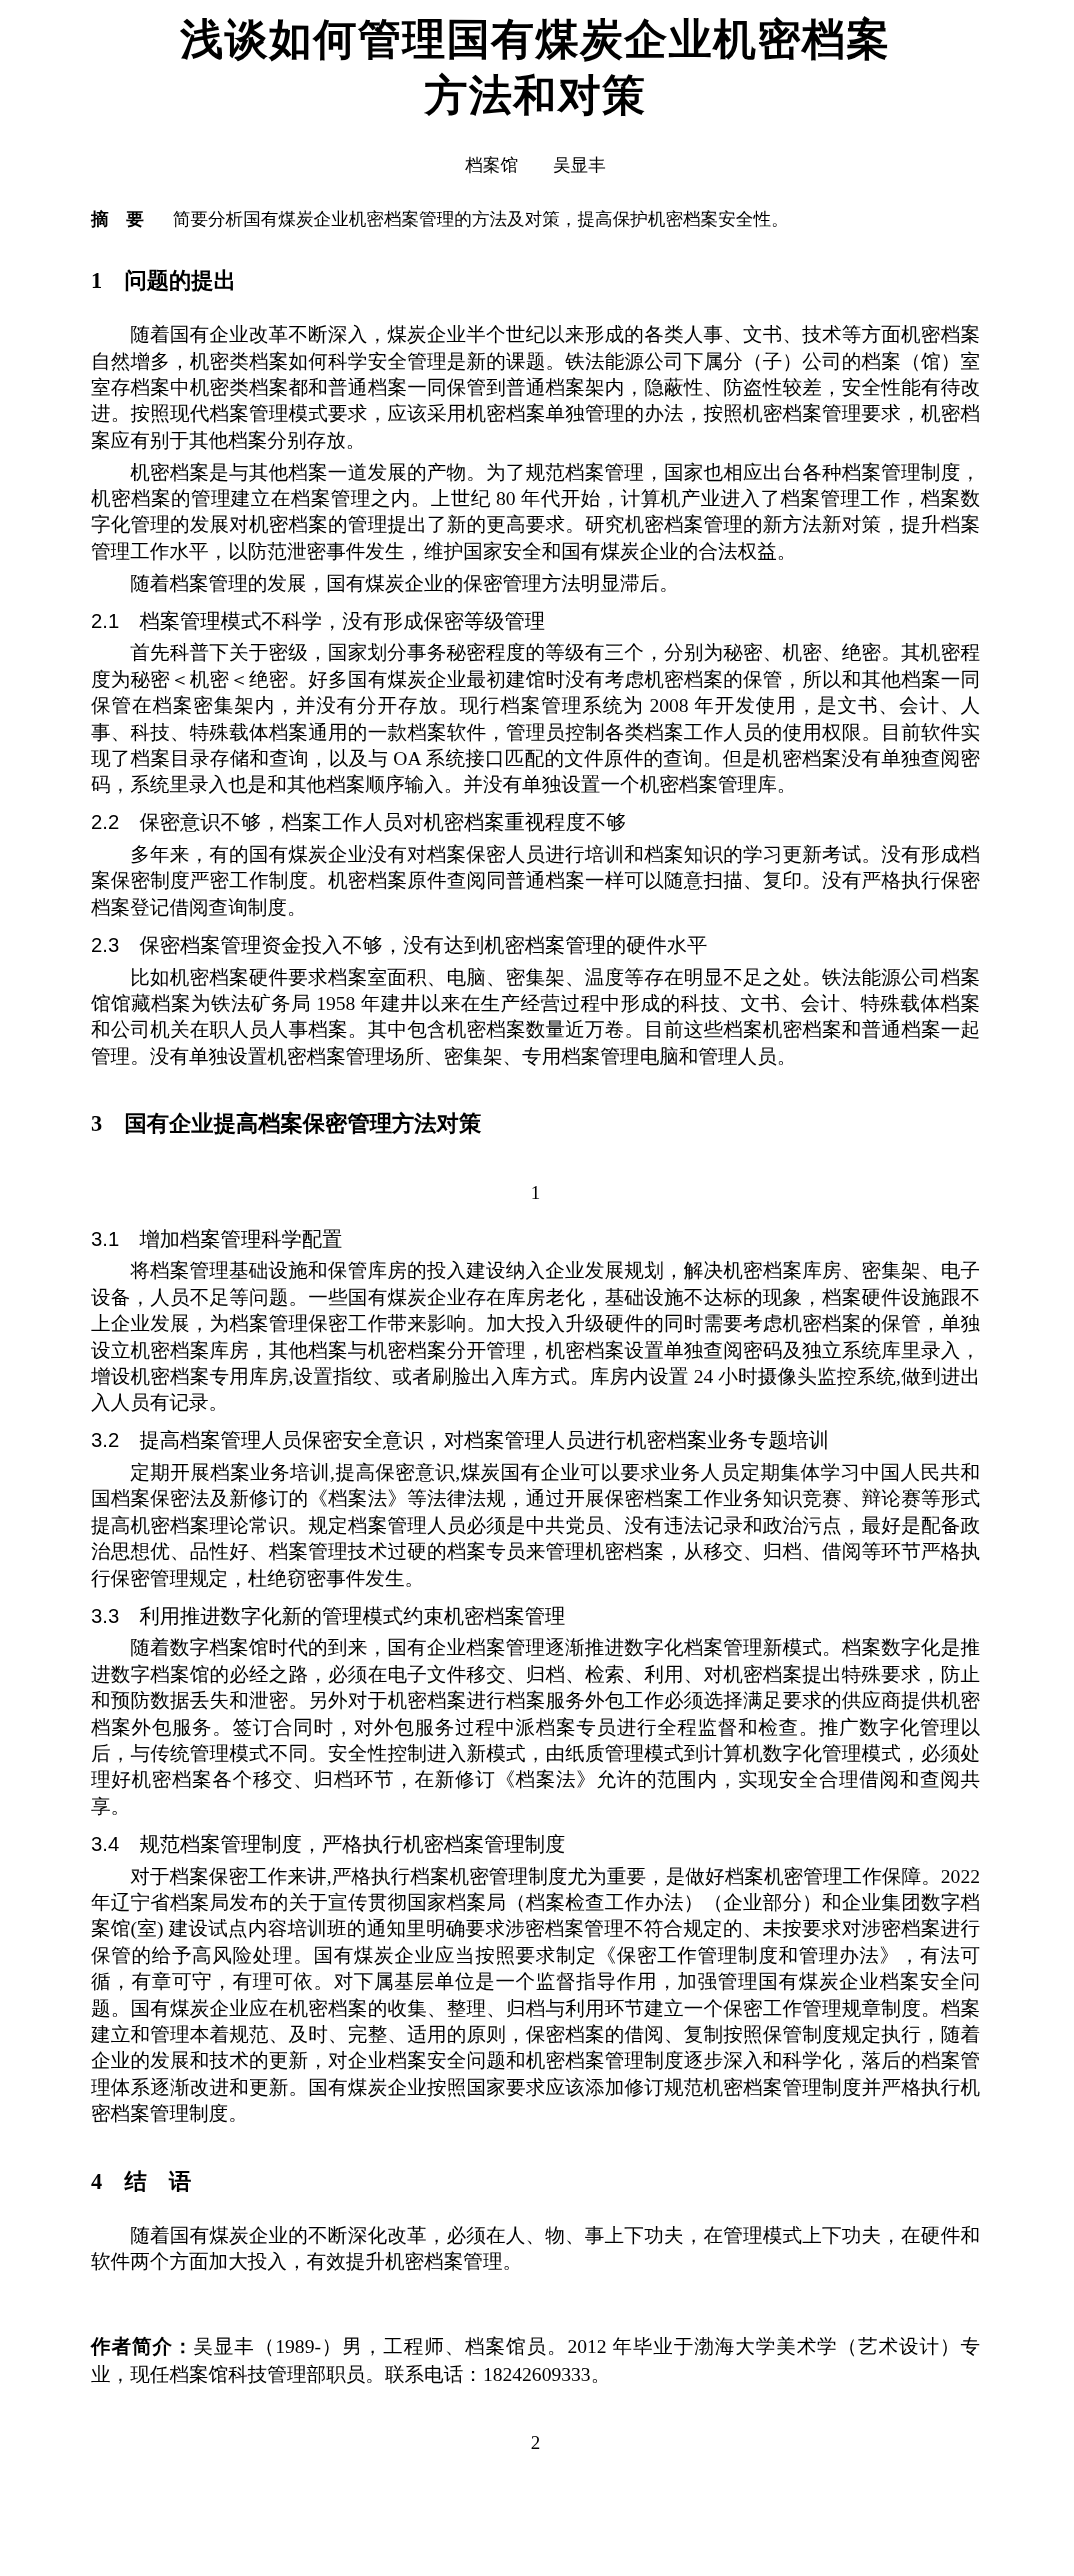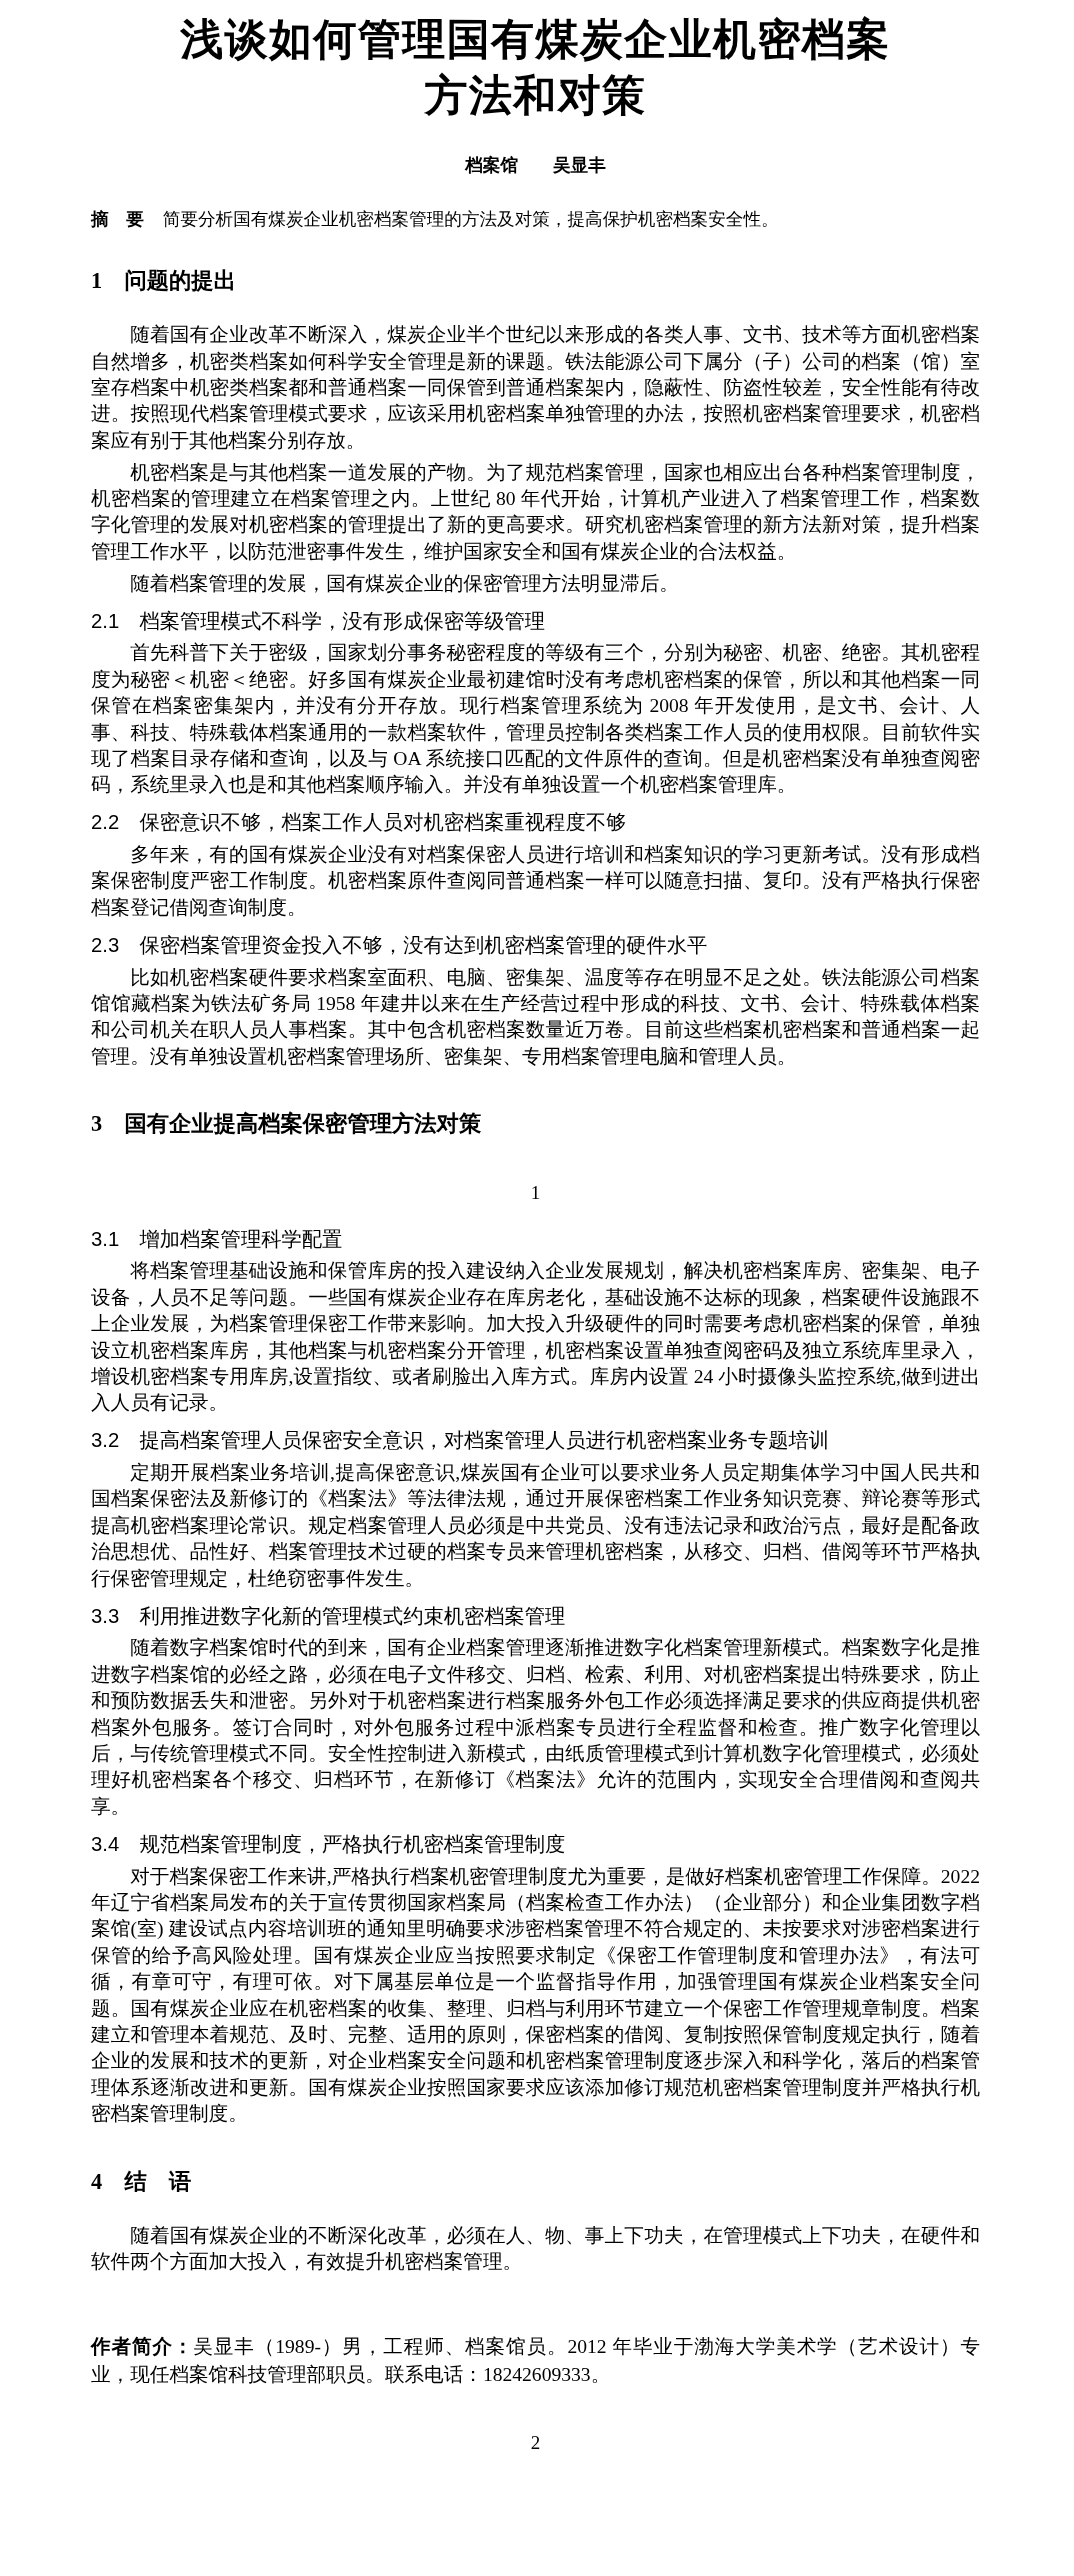--- a/index.html
+++ b/index.html
@@ -22,34 +22,34 @@
     text-align: center;
     font-family: "Liberation Sans", sans-serif;
     font-weight: bold;
     font-size: 43px;
     line-height: 56px;
     letter-spacing: 1.4px;
   }
   .byline {
     margin-top: 30px;
     text-align: center;
-    font-weight: bold;
+    font-weight: normal;
     font-size: 17.6px;
     line-height: 24.4px;
   }
   .byline .gap { display: inline-block; width: 35px; }
   .meta-block { margin-top: 27px; }
   .meta-row {
     font-size: 17.6px;
     line-height: 31px;
   }
   .meta-label {
     font-family: "Liberation Sans", sans-serif;
     font-weight: bold;
-    margin-right: 19px;
+    margin-right: 29px;
   }
   .sec-h {
     font-family: Liberation Serif, serif;
     font-weight: bold;
     font-size: 22.3px;
     line-height: 30px;
     margin: 31px 0 26px 0;
   }
   .sub-h {
     font-family: "Liberation Sans", sans-serif;

